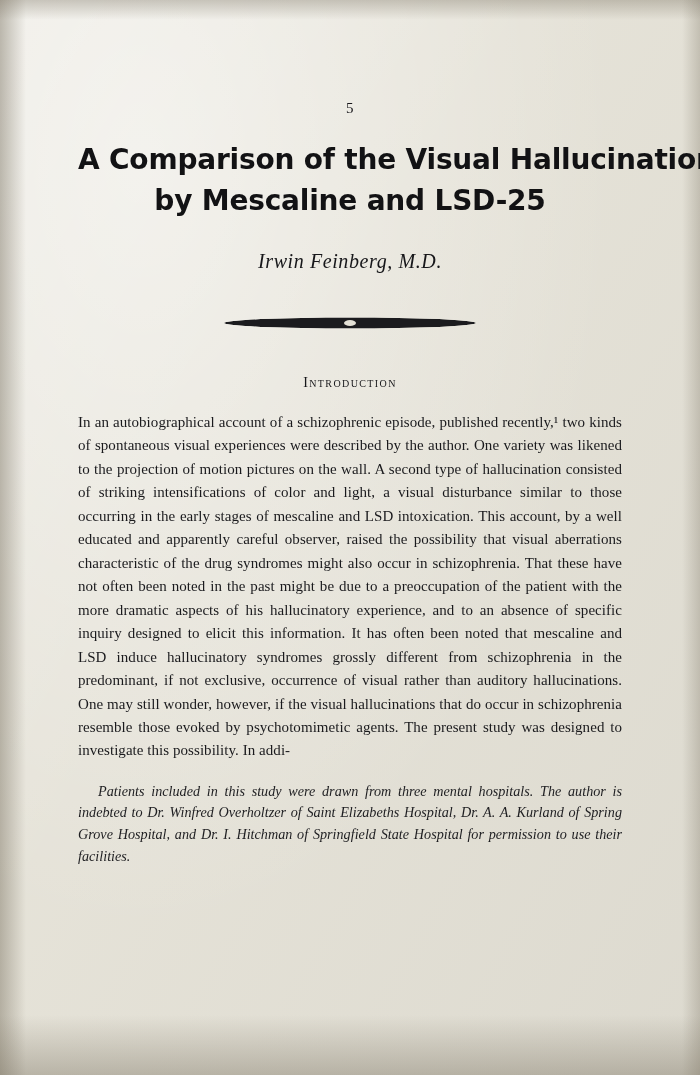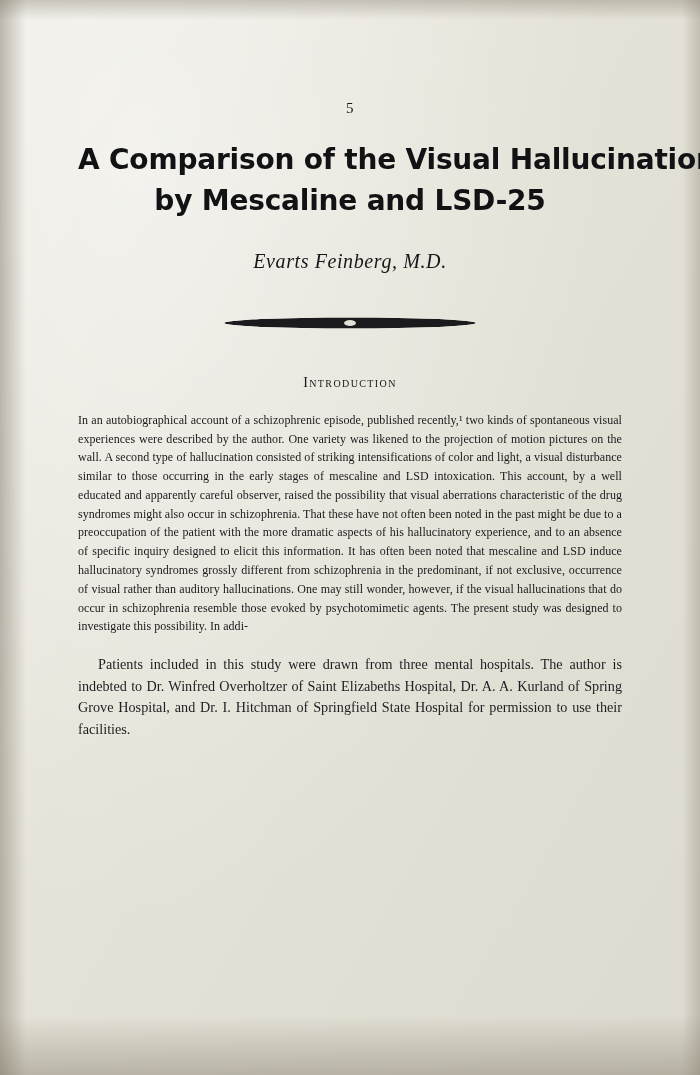--- a/index.html
+++ b/index.html
@@ -128,21 +128,21 @@
     font-family: "Liberation Serif", serif;
     font-size: 14px;
     letter-spacing: 1.4px;
     font-variant: small-caps;
     text-transform: capitalize;
   }
 
   .body-text {
     margin-top: 20px;
     font-family: "Liberation Serif", serif;
-    font-size: 12px;
+    font-size: 15px;
     line-height: 1.565;
     text-align: justify;
     text-justify: inter-word;
     letter-spacing: 0.05px;
     color: #1a1a1d;
   }
 
   .footnote-rule {
     margin-top: 18px;
     width: 100%;
@@ -153,20 +153,21 @@
     margin-top: 16px;
     font-family: "Liberation Serif", serif;
     font-size: 14.2px;
     line-height: 1.52;
     text-align: justify;
     color: #1e1e21;
   }
   .footnotes p {
     margin: 0 0 2px 0;
     text-indent: 20px;
+    font-style: italic;
   }
 
   .page-number {
     margin-top: 16px;
     text-align: center;
     font-family: "Liberation Serif", serif;
     font-size: 14.5px;
   }
 </style>
 </head>
@@ -180,21 +181,21 @@
 
   <div class="content">
 
     <div class="chapter-number">5</div>
 
     <h1 class="title">
       <span class="line">A Comparison of the Visual Hallucinations</span>
       <span class="line">by Mescaline and LSD-25</span>
     </h1>
 
-    <div class="author">Evarts Feinberg, M.D.</div>
+    <div class="author">Irwin Feinberg, M.D.</div>
 
     <div class="ornament">
       <div class="lens"></div>
       <div class="notch"></div>
     </div>
 
     <div class="section-head">Introduction</div>
 
     <div class="body-text">In an autobiographical account of a schizophrenic episode, published recently,¹ two kinds of spontaneous visual experiences were described by the author. One variety was likened to the projection of motion pictures on the wall. A second type of hallucination consisted of striking intensifications of color and light, a visual disturbance similar to those occurring in the early stages of mescaline and LSD intoxication. This account, by a well educated and apparently careful observer, raised the possibility that visual aberrations characteristic of the drug syndromes might also occur in schizophrenia. That these have not often been noted in the past might be due to a preoccupation of the patient with the more dramatic aspects of his hallucinatory experience, and to an absence of specific inquiry designed to elicit this information. It has often been noted that mescaline and LSD induce hallucinatory syndromes grossly different from schizophrenia in the predominant, if not exclusive, occurrence of visual rather than auditory hallucinations. One may still wonder, however, if the visual hallucinations that do occur in schizophrenia resemble those evoked by psychotomimetic agents. The present study was designed to investigate this possibility. In addi-</div>
 

